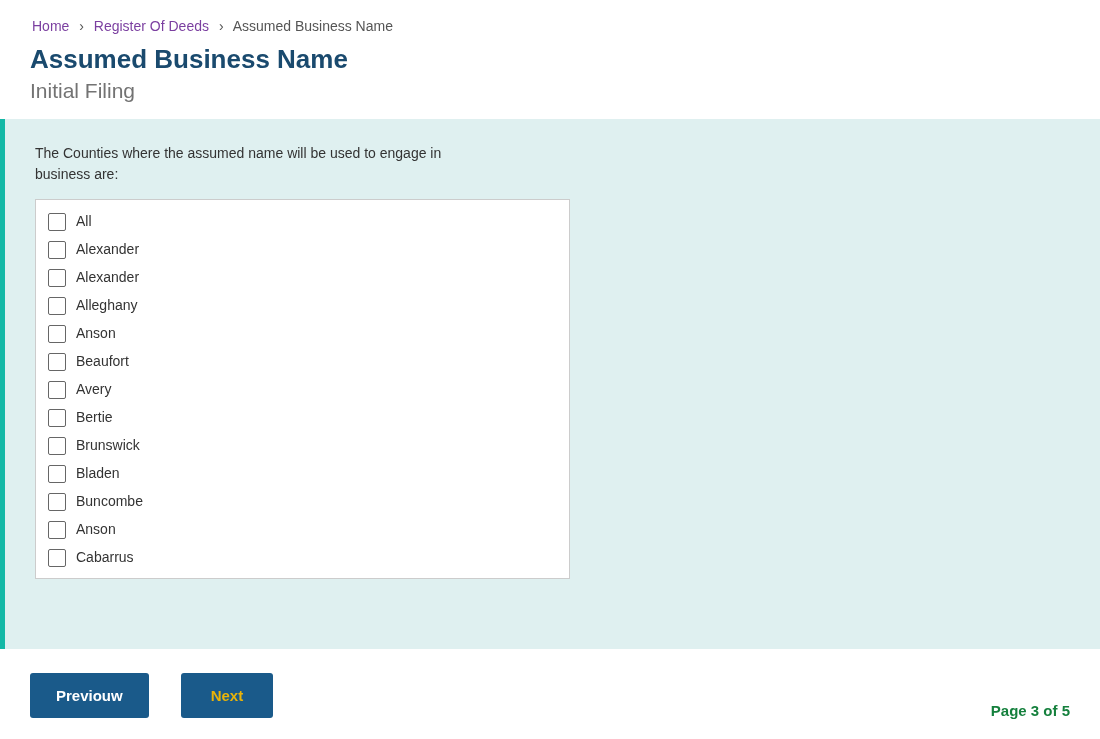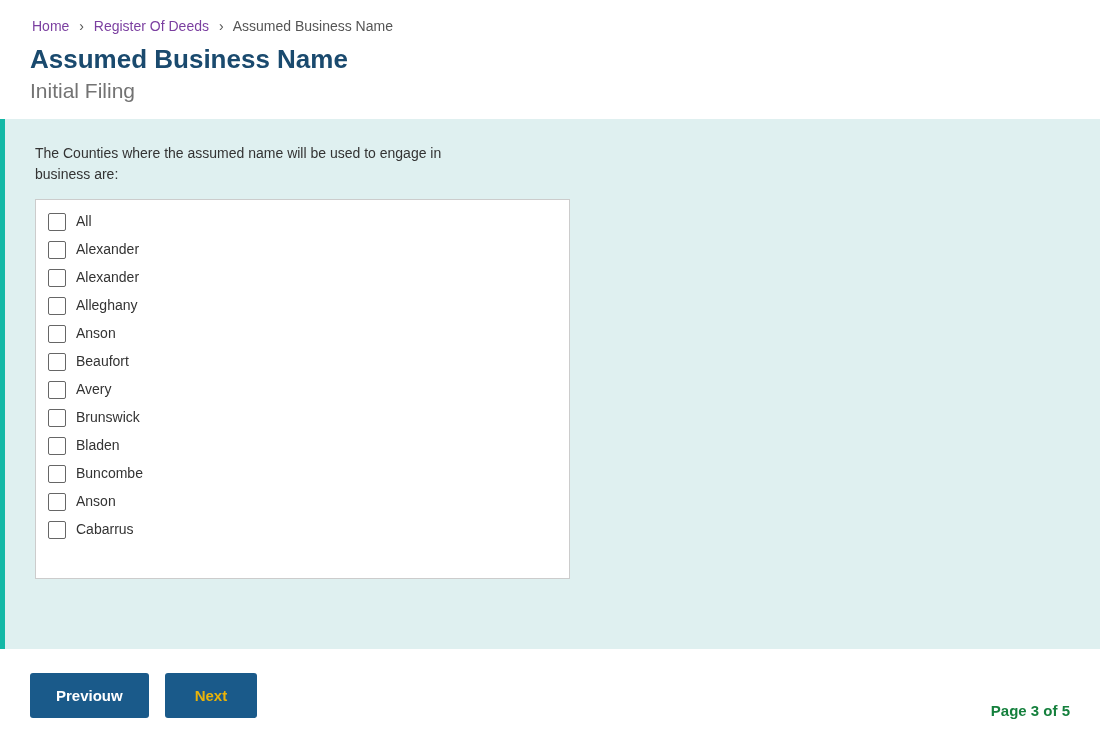--- a/index.html
+++ b/index.html
@@ -115,21 +115,21 @@
       background: #1a6090;
     }
 
     .checkbox-label {
       font-size: 14px;
     }
 
     .button-row {
       display: flex;
       align-items: center;
-      gap: 16px;
+      gap: 32px;
       padding: 24px 30px 0 30px;
     }
 
     .btn-previous {
       background-color: #1a5a8a;
       color: #ffffff;
       border: none;
       padding: 14px 26px;
       font-size: 15px;
       font-weight: bold;
@@ -209,20 +209,24 @@
         <div class="checkbox-item">
           <input type="checkbox" style="">
           <span class="checkbox-label">Beaufort</span>
         </div>
         <div class="checkbox-item">
           <input type="checkbox" style="">
           <span class="checkbox-label">Avery</span>
         </div>
         <div class="checkbox-item">
           <input type="checkbox" style="">
+          <span class="checkbox-label">Bertie</span>
+        </div>
+        <div class="checkbox-item">
+          <input type="checkbox" style="">
           <span class="checkbox-label">Brunswick</span>
         </div>
         <div class="checkbox-item">
           <input type="checkbox" style="">
           <span class="checkbox-label">Bladen</span>
         </div>
         <div class="checkbox-item">
           <input type="checkbox" style="">
           <span class="checkbox-label">Buncombe</span>
         </div>

